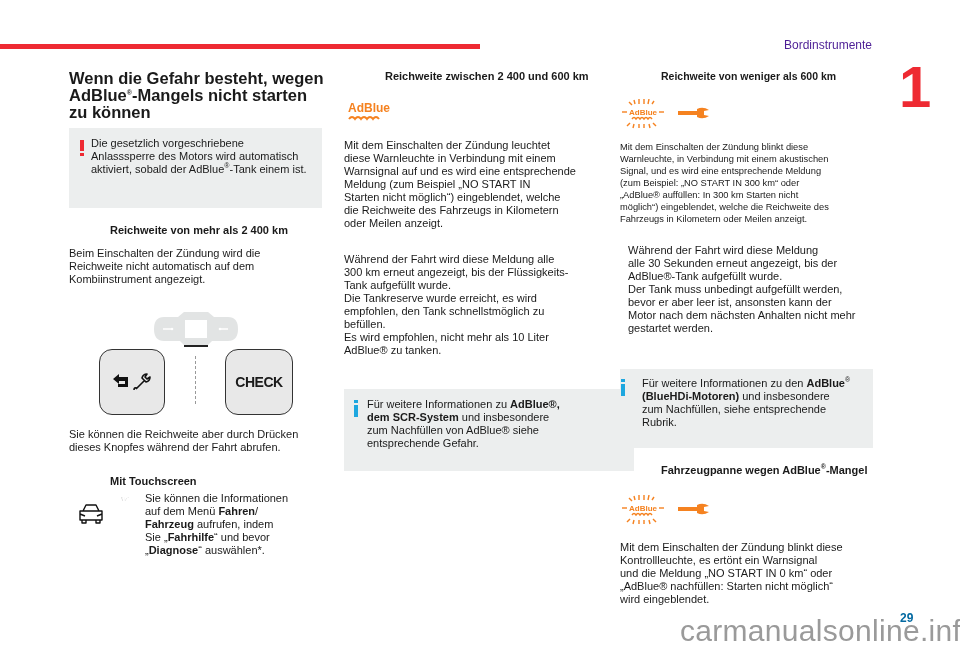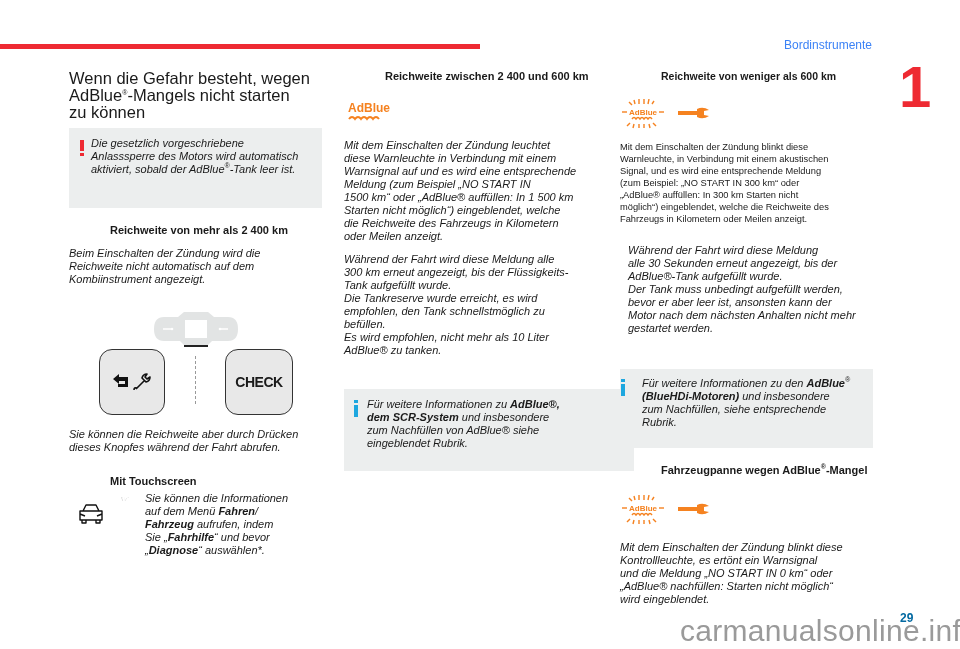--- a/index.html
+++ b/index.html
@@ -1,27 +1,27 @@
 <!DOCTYPE html>
 <html><head>
 <meta charset="utf-8">
 <style>
   html, body { margin:0; padding:0; }
   body { width:960px; height:649px; background:#ffffff; position:relative; overflow:hidden;
          font-family:"Liberation Sans", sans-serif; color:#1a1a1a; }
   .abs { position:absolute; }
   .redbar { left:0; top:44px; width:480px; height:5px; background:#ee2a32; }
-  .section-title { right:88px; top:38px; font-size:12px; color:#3b82f6; }
+  .section-title { right:88px; top:38px; font-size:12px; color:#4c1d95; }
   .chapter-num { left:899px; top:58px; font-size:58px; font-weight:bold; color:#ee2a32; line-height:1; }
   .page-num { left:900px; top:611px; font-size:12px; font-weight:bold; color:#0369a1; }
   .watermark { left:680px; top:614px; font-size:30px; color:#9a9a9a; letter-spacing:0.3px; }
 
-  .h1 { left:69px; top:70px; width:260px; font-size:16.5px; font-weight:normal; line-height:17px; }
+  .h1 { left:69px; top:70px; width:260px; font-size:16.5px; font-weight:bold; line-height:17px; }
   .h3 { font-size:11px; font-weight:bold;padding-left:41px; }
-  .p { font-size:11px; line-height:13px;font-style:italic; }
+  .p { font-size:11px; line-height:13px; }
   .p-small { font-size:9.3px; line-height:12px; }
   sup { font-size:7px; line-height:0; }
 
   .note { background:#eceeee; }
   .warn-mark { position:absolute; left:11px; top:12px; width:4px; height:16px; }
   .warn-mark .bar { width:4px; height:11px; background:#ee2a32; }
   .warn-mark .dot { width:4px; height:3px; background:#ee2a32; margin-top:2px; }
   .info-mark { position:absolute; width:4px; height:17px; }
   .info-mark .dot { width:4px; height:3px; background:#1ea7df; }
   .info-mark .bar { width:4px; height:12px; background:#1ea7df; margin-top:2px; }
@@ -45,21 +45,21 @@
 </div>
 
 <div class="abs note" style="left:69px;top:128px;width:253px;height:80px;">
   <div class="warn-mark">
       <div class="bar"></div>
       <div class="dot"></div>
     </div>
   <div class="p" style="position:absolute;left:22px;top:9px;width:232px;">
     <div>Die gesetzlich vorgeschriebene</div>
     <div>Anlasssperre des Motors wird automatisch</div>
-    <div><span>aktiviert, sobald der AdBlue</span><sup>®</sup><span>-Tank leer ist.</span></div>
+    <div><span>aktiviert, sobald der AdBlue</span><sup>®</sup><span>-Tank einem ist.</span></div>
   </div>
 </div>
 
 <div class="abs h3" style="left:69px;top:224px;">Reichweite von mehr als 2 400 km</div>
 <div class="abs p" style="left:69px;top:247px;width:260px;">
   <div>Beim Einschalten der Zündung wird die</div>
   <div>Reichweite nicht automatisch auf dem</div>
   <div>Kombiinstrument angezeigt.</div>
 </div>
 
@@ -112,21 +112,20 @@
   <div style="color:#f58220;font-size:12px;font-weight:bold;line-height:12px;">AdBlue</div>
   <svg width="34" height="6" viewBox="0 0 34 6" style="display:block;margin-top:1px;">
     <path d="M1 4 Q4 0 7 4 Q10 0 13 4 Q16 0 19 4 Q22 0 25 4 Q28 0 31 4" stroke="#f58220" stroke-width="2" fill="none"></path>
   </svg>
 </div>
 <div class="abs p" style="left:344px;top:139px;width:265px;">
   <div>Mit dem Einschalten der Zündung leuchtet</div>
     <div>diese Warnleuchte in Verbindung mit einem</div>
     <div>Warnsignal auf und es wird eine entsprechende</div>
     <div>Meldung (zum Beispiel „NO START IN</div>
-  <div>1500 km“ oder „AdBlue® auffüllen: In 1 500 km</div>
     <div>Starten nicht möglich“) eingeblendet, welche</div>
     <div>die Reichweite des Fahrzeugs in Kilometern</div>
     <div>oder Meilen anzeigt.</div>
 </div>
 <div class="abs p" style="left:344px;top:253px;width:265px;">
   <div>Während der Fahrt wird diese Meldung alle</div>
     <div>300 km erneut angezeigt, bis der Flüssigkeits-</div>
     <div>Tank aufgefüllt wurde.</div>
     <div>Die Tankreserve wurde erreicht, es wird</div>
   <div>empfohlen, den Tank schnellstmöglich zu</div>
@@ -136,21 +135,21 @@
 </div>
 <div class="abs note" style="left:344px;top:389px;width:290px;height:82px;">
   <div class="info-mark" style="left:10px;top:11px;">
       <div class="dot"></div>
       <div class="bar"></div>
     </div>
   <div class="p" style="position:absolute;left:23px;top:9px;width:228px;">
     <div><span>Für weitere Informationen zu </span><b>AdBlue</b><b>®,</b></div>
     <div><b>dem SCR-System</b><span> und insbesondere</span></div>
     <div>zum Nachfüllen von AdBlue® siehe</div>
-    <div>eingeblendet Rubrik.</div>
+    <div>entsprechende Gefahr.</div>
   </div>
 </div>
 
 <div class="abs h3" style="left:620px;top:70px;font-size:10.5px;">Reichweite von weniger als 600 km</div>
 <div class="abs" style="left:620px;top:99px;width:100px;height:30px;">
   <svg width="46" height="30" viewBox="0 0 46 30" style="position:absolute;left:0;top:0;">
     <g stroke="#f58220" stroke-width="1.4">
       <line x1="14" y1="1" x2="15" y2="5"></line>
         <line x1="19" y1="0" x2="19" y2="5"></line>
         <line x1="24" y1="0" x2="24" y2="5"></line>

